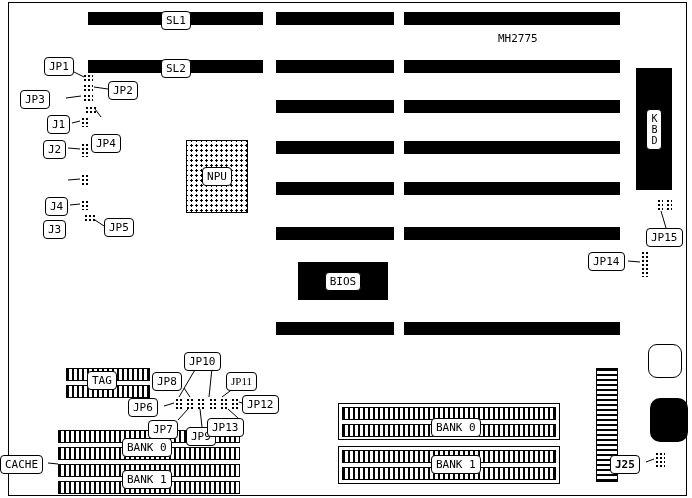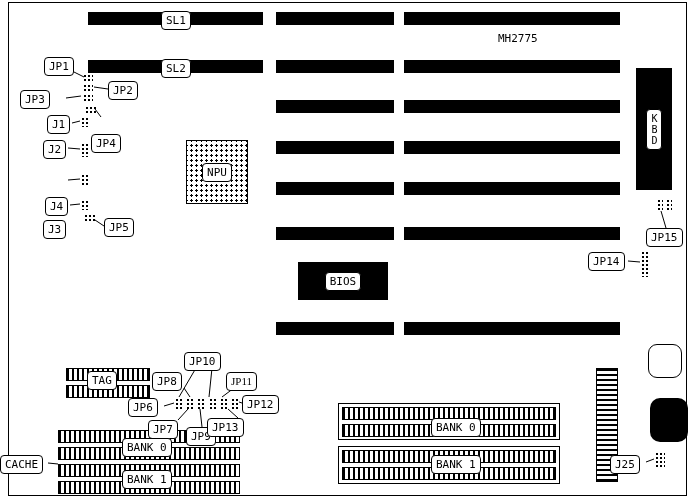--- a/index.html
+++ b/index.html
@@ -60,21 +60,21 @@
   <div class="bar" style="left:404px;top:60px;width:216px;height:13px;"></div>
   <div class="bar" style="left:404px;top:100px;width:216px;height:13px;"></div>
   <div class="bar" style="left:404px;top:141px;width:216px;height:13px;"></div>
   <div class="bar" style="left:404px;top:182px;width:216px;height:13px;"></div>
   <div class="bar" style="left:404px;top:227px;width:216px;height:13px;"></div>
   <div class="bar" style="left:404px;top:322px;width:216px;height:13px;"></div>
 
   <div class="lbl" style="left:161px;top:11px;">SL1</div>
   <div class="lbl" style="left:161px;top:59px;">SL2</div>
 
-  <div class="chip" style="left:186px;top:140px;width:62px;height:64px;">
+  <div class="chip" style="left:186px;top:140px;width:62px;height:73px;">
     <span class="lbl inset">NPU</span>
   </div>
   <div class="blackrect" style="left:298px;top:262px;width:90px;height:38px;">
     <span class="lbl inset">BIOS</span>
   </div>
   <div class="blackrect" style="left:636px;top:68px;width:36px;height:122px;">
     <span class="lbl vert">KBD</span>
   </div>
 
   <div class="pins" style="left:82px;top:73px;width:11px;height:8px;"></div>
@@ -136,21 +136,21 @@
   <div class="hstripe" style="left:342px;top:407px;width:214px;height:13px;"></div>
   <div class="hstripe" style="left:342px;top:424px;width:214px;height:13px;"></div>
   <div class="lbl" style="left:431px;top:418px;">BANK 0</div>
 
   <div class="groupbox" style="left:338px;top:446px;width:222px;height:38px;"></div>
   <div class="hstripe" style="left:342px;top:450px;width:214px;height:13px;"></div>
   <div class="hstripe" style="left:342px;top:467px;width:214px;height:13px;"></div>
   <div class="lbl" style="left:431px;top:455px;">BANK 1</div>
 
   <div class="vstripe" style="left:596px;top:368px;width:22px;height:114px;"></div>
-  <div class="lbl" style="left:610px;top:455px;">J25</div>
+  <div class="lbl" style="left:610px;top:455px;font-weight:bold;">J25</div>
   <div class="pins" style="left:654px;top:451px;width:11px;height:17px;"></div>
 
   <div class="roundconn" style="left:648px;top:344px;width:34px;height:34px;"></div>
   <div class="dinconn" style="left:650px;top:398px;width:38px;height:44px;"></div>
 
   <svg class="leaders" viewBox="0 0 692 498">
     <line x1="74" y1="72" x2="84" y2="77"></line>
     <line x1="108" y1="89" x2="94" y2="87"></line>
     <line x1="66" y1="98" x2="81" y2="96"></line>
     <line x1="101" y1="117" x2="95" y2="109"></line>

